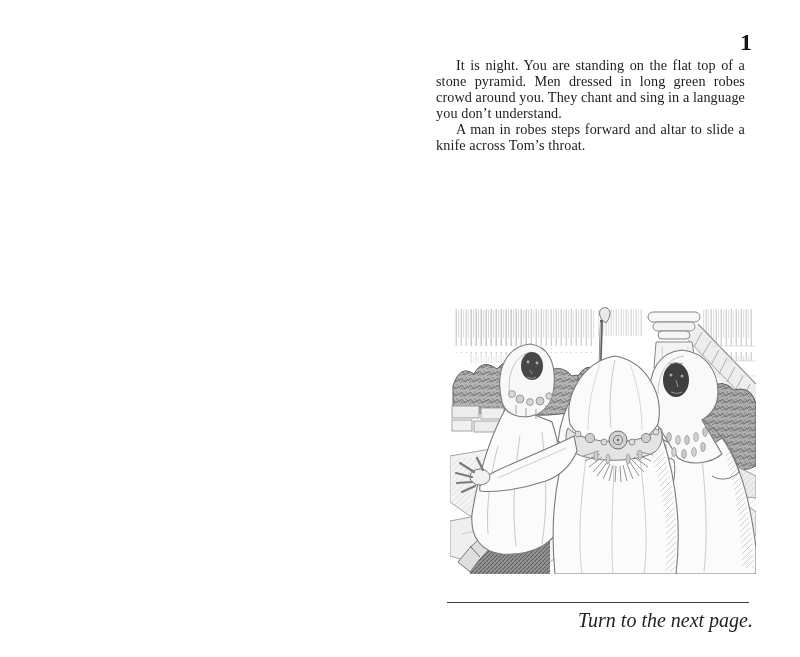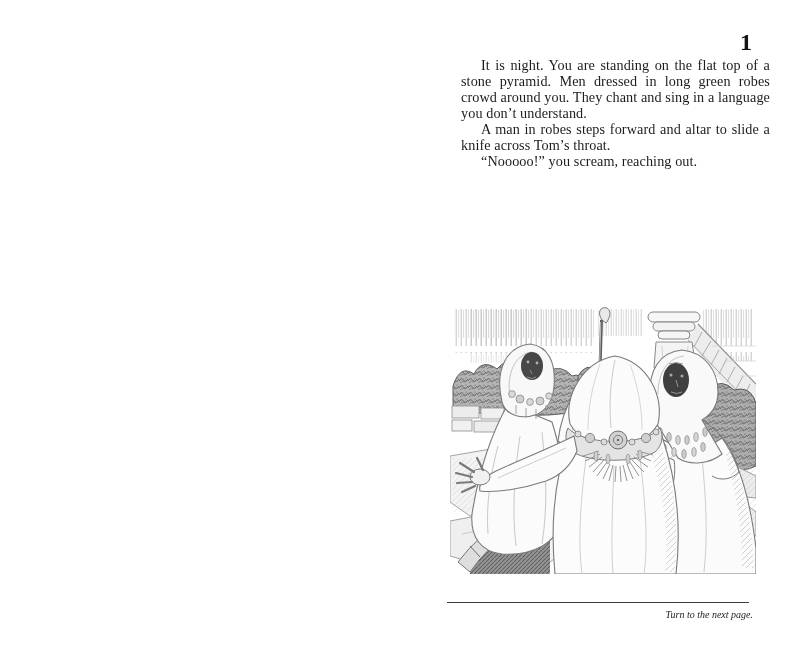--- a/index.html
+++ b/index.html
@@ -1,38 +1,37 @@
 <!DOCTYPE html>
 <html><head>
 <meta charset="utf-8">
 <style>
   html,body{margin:0;padding:0;background:#ffffff;}
   body{width:800px;height:657px;position:relative;overflow:hidden;
        font-family:"Liberation Serif",serif;-webkit-font-smoothing:antialiased;}
   .book-page{position:absolute;inset:0;background:#ffffff;}
   .page-number{position:absolute;top:29px;right:48px;font-size:24px;font-weight:700;color:#141414;}
-  .text-block{position:absolute;left:461px;top:57px;width:309px;font-size:14.2px;line-height:16px;
+  .text-block{position:absolute;left:436px;top:57px;width:309px;font-size:14.2px;line-height:16px;
               color:#1c1c1c;text-align:justify;letter-spacing:0.1px;}
   .text-block p{margin:0;text-indent:20px;}
   .illustration{position:absolute;left:450px;top:306px;width:306px;height:268px;margin:0;}
   .illustration svg{display:block;}
   .footer-rule{position:absolute;left:447px;top:602px;width:302px;height:0;border-top:1.6px solid #3c3c3c;}
-  .footer-text{position:absolute;top:609px;right:47px;font-size:10px;font-style:italic;color:#222222;font-family:Liberation Serif, serif;}
+  .footer-text{position:absolute;top:609px;right:47px;font-size:20px;font-style:italic;color:#222222;font-family:Liberation Serif, serif;}
 </style>
 </head>
 <body>
 
 <div class="book-page">
 
   <div class="page-number">1</div>
 
   <div class="text-block">
     <p>It is night. You are standing on the flat top of a stone pyramid. Men dressed in long green robes crowd around you. They chant and sing in a language you don’t understand.</p>
     <p>A man in robes steps forward and altar to slide a knife across Tom’s throat.</p>
-    <p>“Nooooo!” you scream, reaching out.</p>
   </div>
 
   <figure class="illustration" role="img" aria-label="Black-and-white pencil drawing of three hooded priests in ornate collars atop a stone pyramid; the central one, seen from behind, raises a staff topped with a curved blade.">
     <svg viewBox="0 0 306 268" width="306" height="268" xmlns="http://www.w3.org/2000/svg">
       <defs>
         <pattern id="hatchV" width="5" height="46" patternUnits="userSpaceOnUse">
           <line x1="1.2" y1="0" x2="1.2" y2="40" stroke="#b9b9b9" stroke-width="0.9"></line>
           <line x1="3.6" y1="4" x2="3.6" y2="32" stroke="#cfcfcf" stroke-width="0.7"></line>
         </pattern>
         <pattern id="fol" width="9" height="7" patternUnits="userSpaceOnUse">

